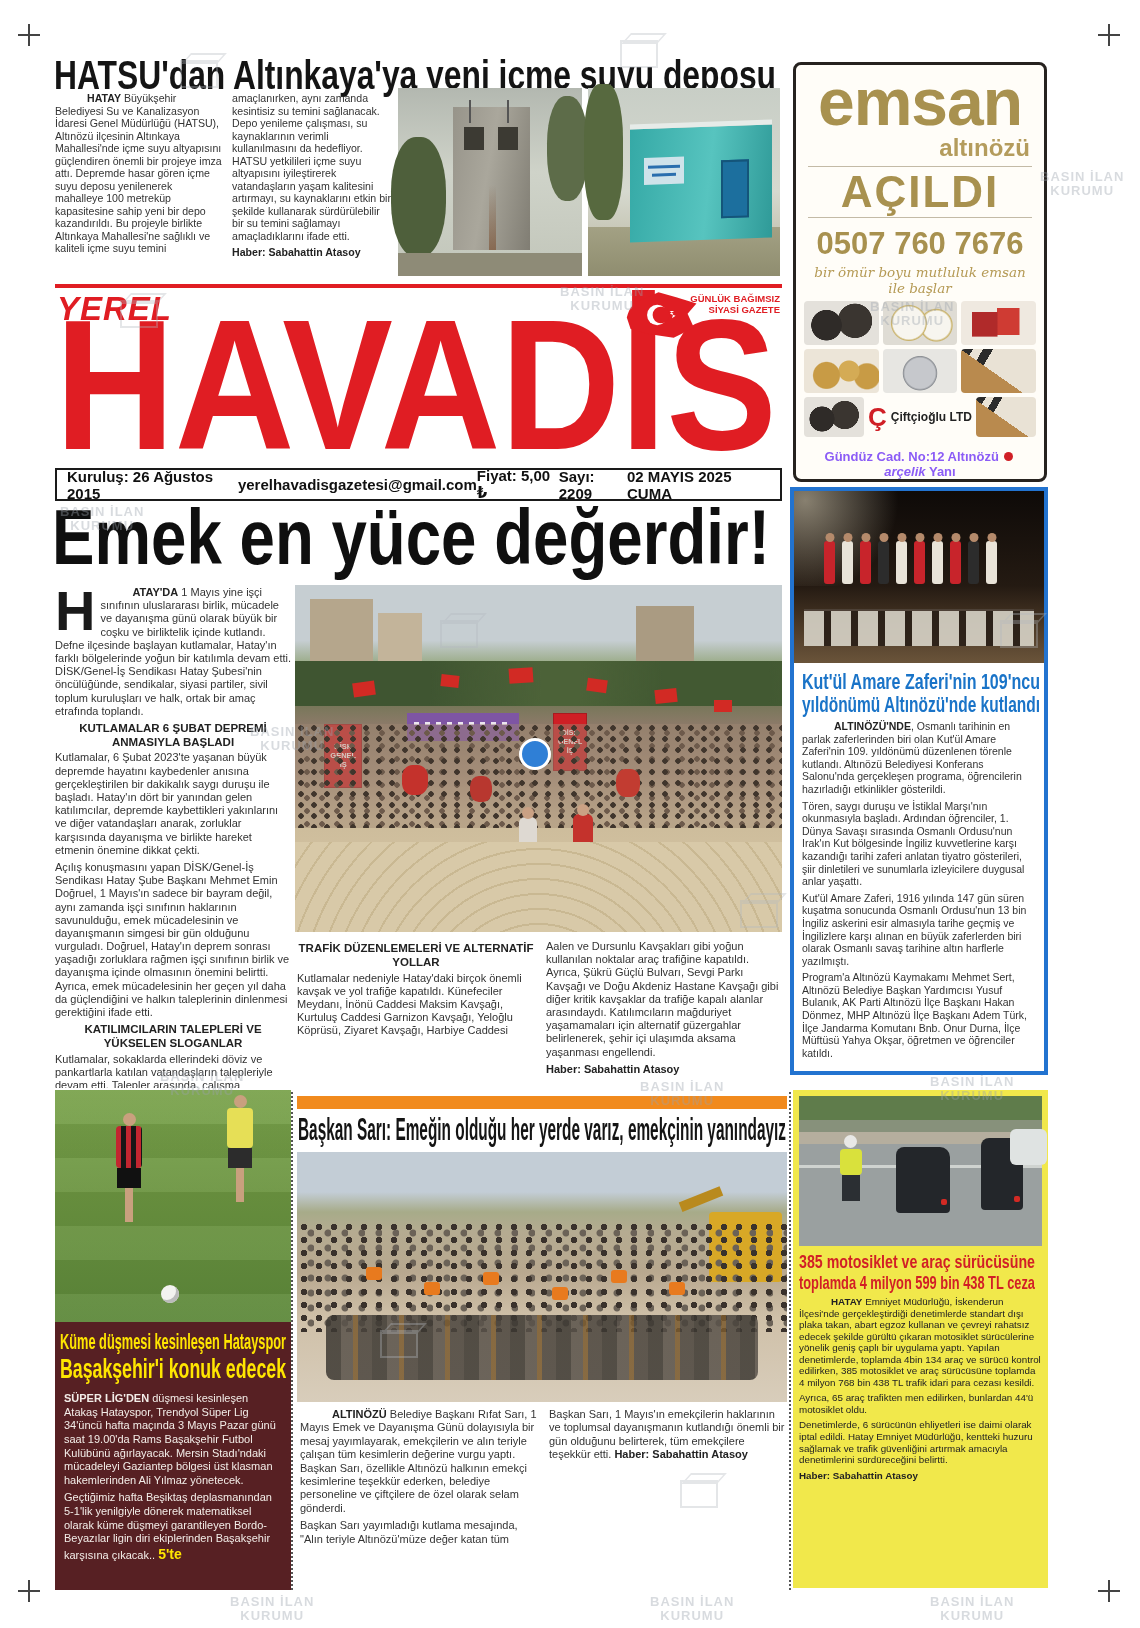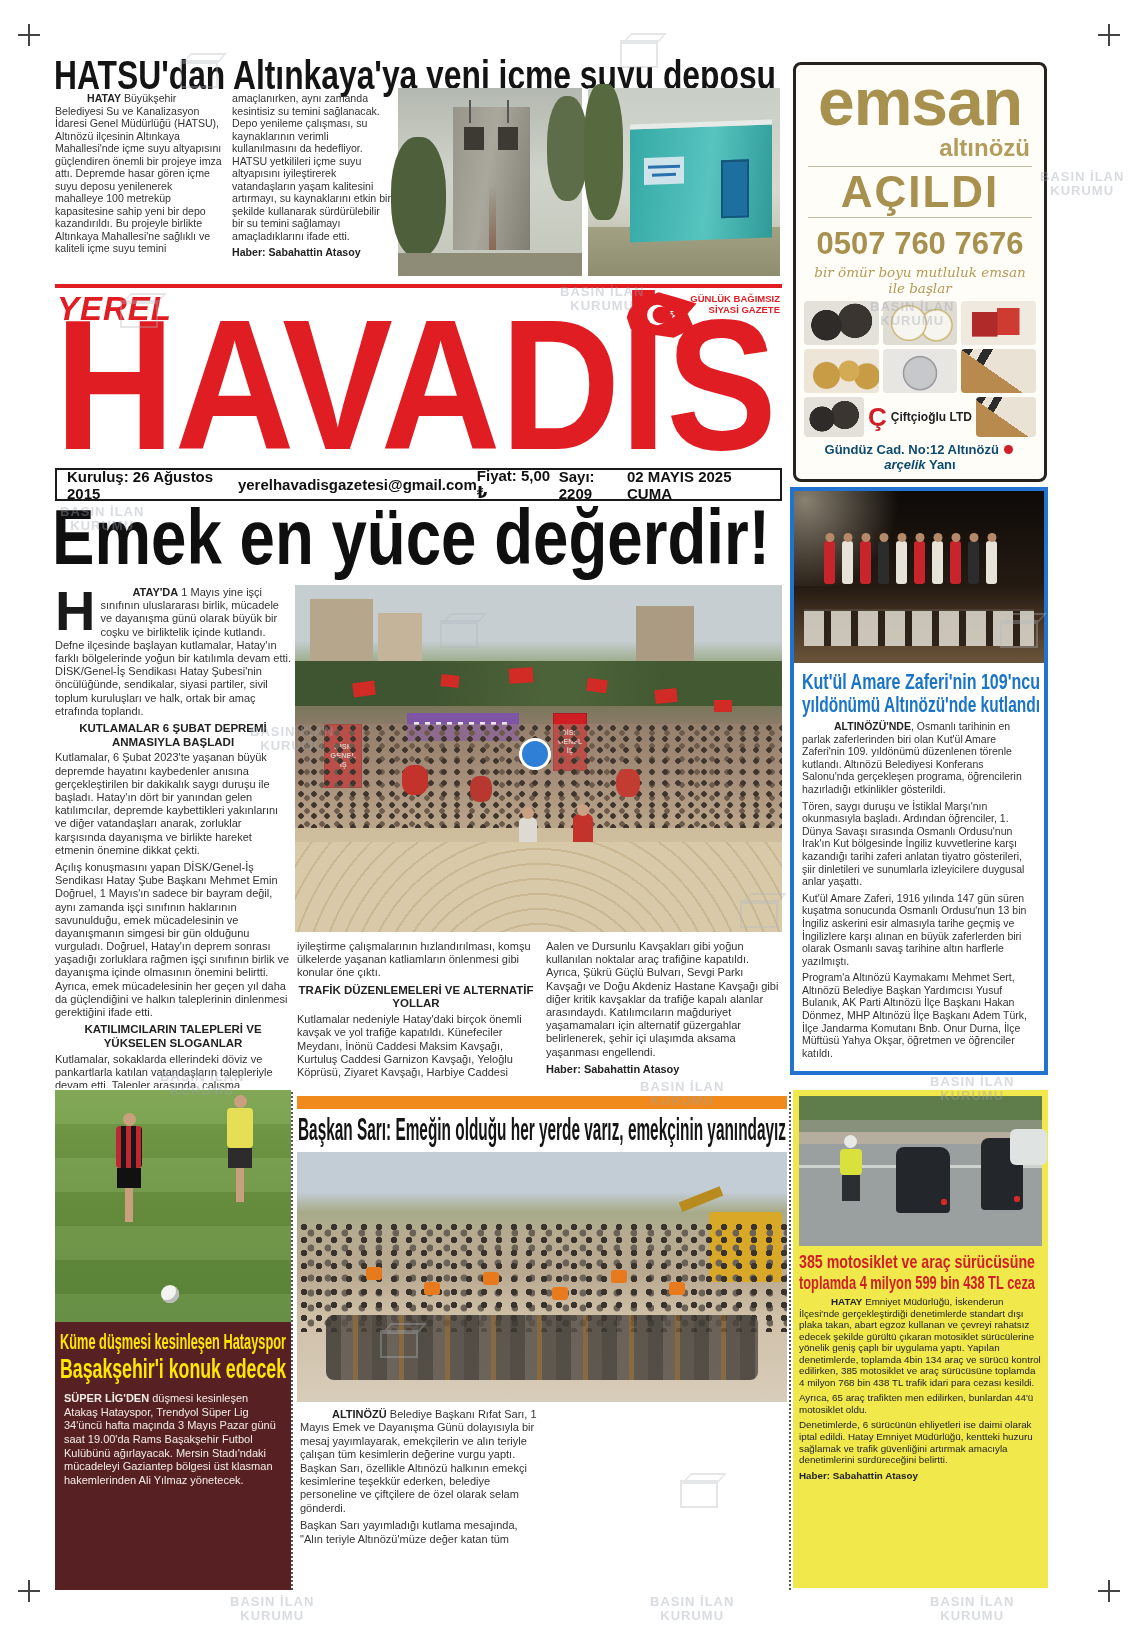--- a/index.html
+++ b/index.html
@@ -61,21 +61,21 @@
   .ec2{background:radial-gradient(circle at 35% 50%,#f7f5ef 30%,#c9b26a 33%,transparent 35%),radial-gradient(circle at 72% 55%,#f7f5ef 24%,#c9b26a 27%,transparent 29%),#dfdcd4;}
   .ec3{background:linear-gradient(#b02a2a 0 0) 22% 55%/34% 56% no-repeat,linear-gradient(#cf3b33 0 0) 68% 45%/30% 62% no-repeat,#efe9e0;}
   .ec4{background:radial-gradient(circle at 30% 60%,#c89b45 22%,transparent 24%),radial-gradient(circle at 60% 50%,#d4ab55 20%,transparent 22%),radial-gradient(circle at 84% 62%,#c89b45 18%,transparent 20%),#ece5d8;}
   .ec5{background:radial-gradient(circle at 50% 55%,#c6c8cc 34%,#8e9196 38%,transparent 40%),#e7e6e2;}
   .ec6{background:linear-gradient(35deg,#b98a4e 0 45%,transparent 45%),linear-gradient(120deg,#2b2b2b 0 12%,transparent 12% 22%,#2b2b2b 22% 32%,transparent 32%),#e9e2d5;}
   .elogo-row{display:flex;align-items:center;gap:4px;margin-top:4px;}
   .elogo-row .ecell{flex:1;height:40px;}
   .clogo{display:flex;align-items:center;gap:4px;justify-content:center;min-width:92px;}
   .clogo .cmark{font-size:26px;font-weight:bold;color:#d01f26;line-height:1;}
   .clogo .cname{font-size:12px;font-weight:bold;color:#222;}
-  #emsan .addr{margin-top:5px;font-size:13px;font-weight:bold;color:#0c4a6e;}
+  #emsan .addr{margin-top:12px;font-size:13px;font-weight:bold;color:#8b5cf6;}
   .reddot{display:inline-block;width:9px;height:9px;border-radius:50%;background:#d01f26;margin:0 2px;}
   .arcelik{font-style:italic;font-weight:bold;}
 
   
   #red-rule{left:55px;top:284px;width:727px;height:4px;background:#e01d23;}
   #masthead{left:55px;top:290px;width:727px;height:176px;}
   #kicker{position:absolute;left:2px;top:0;font-size:33px;font-weight:bold;font-style:italic;color:#e01d23;letter-spacing:1px;}
   #tagline{position:absolute;right:2px;top:4px;text-align:right;color:#e01d23;font-weight:bold;font-size:9.5px;line-height:1.15;}
   #havadis-svg{position:absolute;left:0;top:10px;}
   #turkey-icon{position:absolute;left:568px;top:-8px;width:76px;height:66px;z-index:5;}
@@ -342,21 +342,20 @@
     <div class="may-sign" style="left:46%;top:44%;"></div>
     <div class="may-blob" style="left:22%;top:52%;width:26px;height:30px;background:#c4322c;"></div>
     <div class="may-blob" style="left:36%;top:55%;width:22px;height:26px;background:#b8372f;"></div>
     <div class="may-blob" style="left:66%;top:53%;width:24px;height:28px;background:#c23c31;"></div>
     <div class="may-kid" style="left:57%;top:66%;width:20px;height:40px;background:#c4322c;"></div>
     <div class="may-kid" style="left:46%;top:67%;width:18px;height:36px;background:#ded9d2;"></div>
     <div class="may-pave"></div>
   </div>
 
   <div class="abs clip bodycol" id="main-col2">
-    <p>iyileştirme çalışmalarının hızlandırılması, komşu ülkelerde yaşanan katliamların önlenmesi gibi konular öne çıktı.</p>
     <div class="subhead">TRAFİK DÜZENLEMELERİ VE ALTERNATİF YOLLAR</div>
     <p>Kutlamalar nedeniyle Hatay'daki birçok önemli kavşak ve yol trafiğe kapatıldı. Künefeciler Meydanı, İnönü Caddesi Maksim Kavşağı, Kurtuluş Caddesi Garnizon Kavşağı, Yeloğlu Köprüsü, Ziyaret Kavşağı, Harbiye Caddesi</p>
   </div>
   <div class="abs clip bodycol" id="main-col3">
     <p>Aalen ve Dursunlu Kavşakları gibi yoğun kullanılan noktalar araç trafiğine kapatıldı. Ayrıca, Şükrü Güçlü Bulvarı, Sevgi Parkı Kavşağı ve Doğu Akdeniz Hastane Kavşağı gibi diğer kritik kavşaklar da trafiğe kapalı alanlar arasındaydı. Katılımcıların mağduriyet yaşamamaları için alternatif güzergahlar belirlenerek, şehir içi ulaşımda aksama yaşanması engellendi.</p>
     <p class="byline">Haber: Sabahattin Atasoy</p>
   </div>
 
   <div class="abs" id="kutbox">
     <div id="photo-stage">
@@ -408,20 +407,22 @@
     </div>
     <div class="fb-headline">
       <svg width="228" height="58" viewBox="0 0 228 58">
         <text x="1" y="21" font-size="22" fill="#ffe600" textLength="226" lengthAdjust="spacingAndGlyphs">Küme düşmesi kesinleşen Hatayspor</text>
         <text x="1" y="50" font-size="27" fill="#ffe600" textLength="226" lengthAdjust="spacingAndGlyphs">Başakşehir'i konuk edecek</text>
       </svg>
     </div>
     <div class="fb-text clip" style="height:196px;">
       <p><b>SÜPER LİG'DEN</b>
          <span>düşmesi kesinleşen Atakaş Hatayspor, Trendyol Süper Lig 34'üncü hafta maçında 3 Mayıs Pazar günü saat 19.00'da Rams Başakşehir Futbol Kulübünü ağırlayacak. Mersin Stadı'ndaki mücadeleyi Gaziantep bölgesi üst klasman hakemlerinden Ali Yılmaz yönetecek.</span></p>
+      <p><span>Geçtiğimiz hafta Beşiktaş deplasmanından 5-1'lik yenilgiyle dönerek matematiksel olarak küme düşmeyi garantileyen Bordo-Beyazılar ligin diri ekiplerinden Başakşehir karşısına çıkacak..</span>
+         <span class="fb-more">5'te</span></p>
     </div>
   </div>
 
   <div class="abs" id="sep-left"></div>
   <div class="abs" id="sep-right"></div>
   <div class="abs" id="orange-bar"></div>
   <div class="abs" id="mayor-headline">
     <svg width="492" height="32" viewBox="0 0 492 32">
       <text x="1" y="26" font-size="31" fill="#141414" textLength="488" lengthAdjust="spacingAndGlyphs">Başkan Sarı: Emeğin olduğu her yerde varız, emekçinin yanındayız</text>
     </svg>
@@ -436,20 +437,23 @@
     <div class="gr-vest" style="left:64%;top:47%;"></div>
     <div class="gr-vest" style="left:76%;top:52%;"></div>
     <div class="gr-front"></div>
   </div>
   <div class="abs clip mayorcol" id="mayor-col1">
     <p><b class="b">ALTINÖZÜ</b>
        <span>Belediye Başkanı Rıfat Sarı, 1 Mayıs Emek ve Dayanışma Günü dolayısıyla bir mesaj yayımlayarak, emekçilerin ve alın teriyle çalışan tüm kesimlerin değerine vurgu yaptı. Başkan Sarı, özellikle Altınözü halkının emekçi kesimlerine teşekkür ederken, belediye personeline ve çiftçilere de özel olarak selam gönderdi.</span></p>
     <p>Başkan Sarı yayımladığı kutlama mesajında, "Alın teriyle Altınözü'müze değer katan tüm</p>
   </div>
   <div class="abs clip mayorcol" id="mayor-col2">
+    <p><span>Başkan Sarı, 1 Mayıs'ın emekçilerin haklarının ve toplumsal dayanışmanın kutlandığı önemli bir gün olduğunu belirterek, tüm emekçilere</span>
+       <span>teşekkür etti.</span>
+       <span class="byline">Haber: Sabahattin Atasoy</span></p>
   </div>
 
   <div class="abs" id="policepanel">
     <div id="photo-police">
       <div class="po-curb"></div>
       <div class="po-officer">
         <div class="cap"></div>
         <div class="vest"></div>
         <div class="pants"></div>
       </div>

